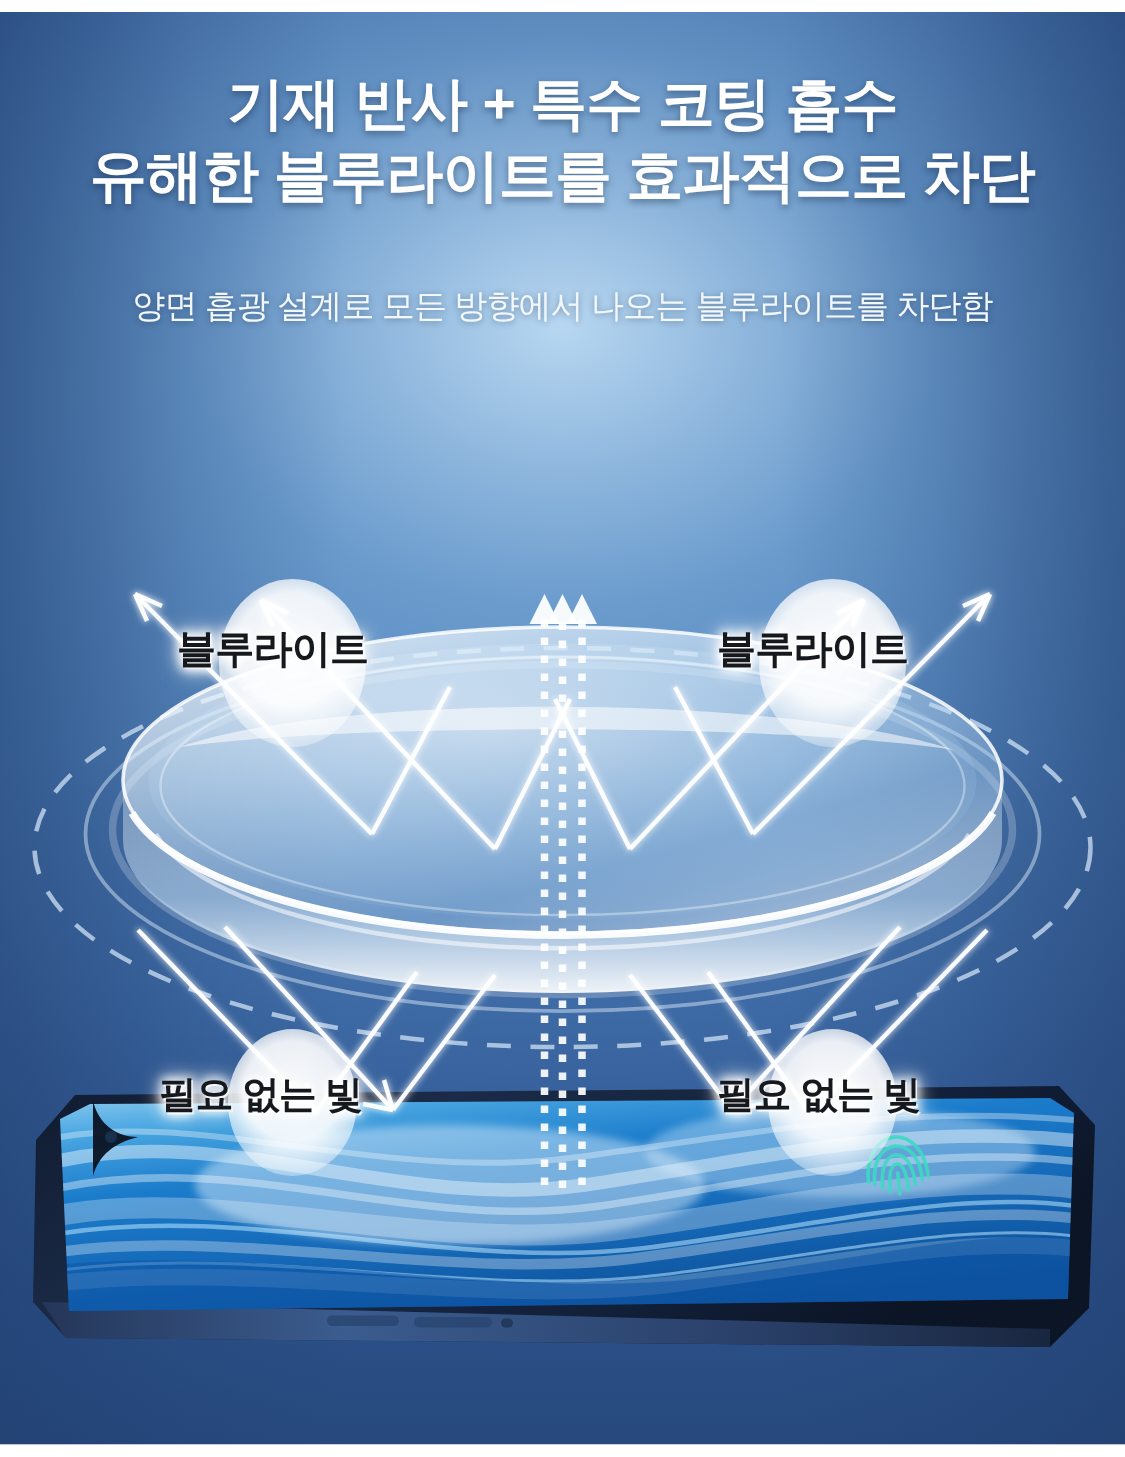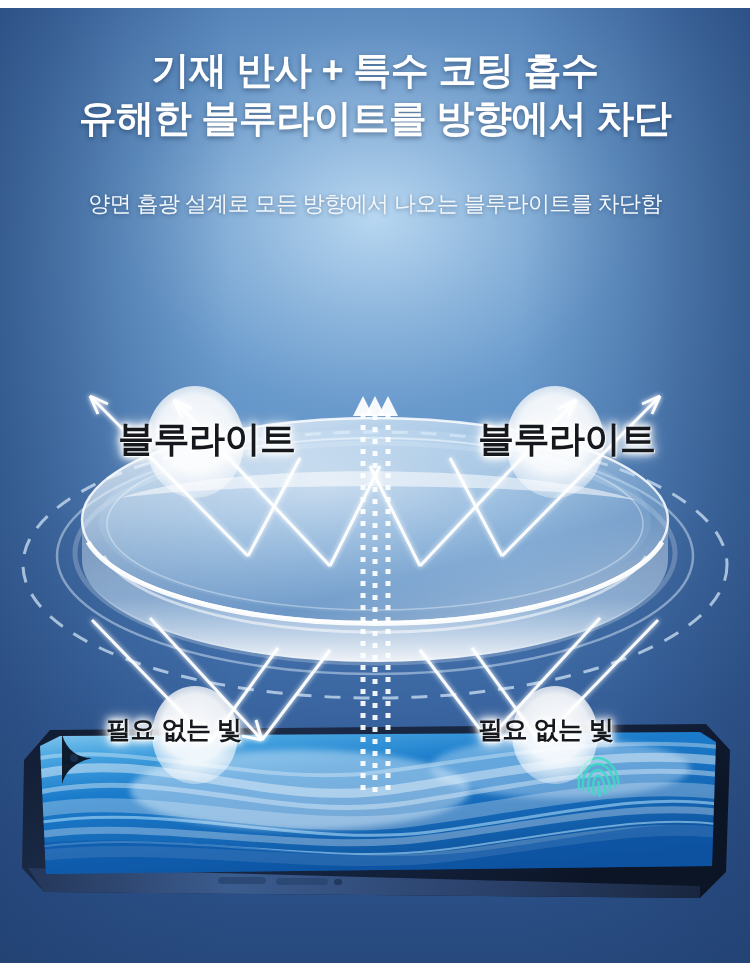--- a/index.html
+++ b/index.html
@@ -74,21 +74,21 @@
     z-index:22;pointer-events:none;
   }
   .glow-tl{left:146px;top:386px;width:98px;height:112px;}
   .glow-tr{left:506px;top:386px;width:98px;height:112px;}
   .glow-bl{left:152px;top:686px;width:86px;height:98px;}
   .glow-br{left:512px;top:686px;width:86px;height:98px;}
 
   
   .dlabel{
     position:absolute;z-index:34;
-    font-size:36px;font-weight:bold;color:#15181c;
+    font-size:26px;font-weight:bold;color:#15181c;
     letter-spacing:-0.5px;white-space:nowrap;
     text-shadow:
       0 0 7px #ffffff, 0 0 7px #ffffff, 0 0 12px #ffffff,
       0 0 16px rgba(255,255,255,0.95), 1px 1px 0 rgba(255,255,255,0.8);
   }
   .lbl-tl{left:118px;top:415px;}
   .lbl-tr{left:478px;top:415px;}
   .lbl-bl{left:106px;top:713px;font-size:25px;}
   .lbl-br{left:478px;top:713px;font-size:25px;}
 
@@ -99,21 +99,21 @@
 <body>
 
 <div class="stage">
 
   <div class="bg"></div>
   <div class="bg-side-l"></div>
   <div class="bg-side-r"></div>
 
   <div class="head">
     <h1>기재 반사 + 특수 코팅 흡수</h1>
-    <h1>유해한 블루라이트를 방향에서 차단</h1>
+    <h1>유해한 블루라이트를 효과적으로 차단</h1>
   </div>
 
   <div class="sub">
     <p>양면 흡광 설계로 모든 방향에서 나오는 블루라이트를 차단함</p>
   </div>
 
   <div class="phone-wrap">
     <svg width="750" height="200" viewBox="0 0 750 200" xmlns="http://www.w3.org/2000/svg">
       <defs>
         <linearGradient id="scrGrad" x1="0" y1="0" x2="0.45" y2="1">

